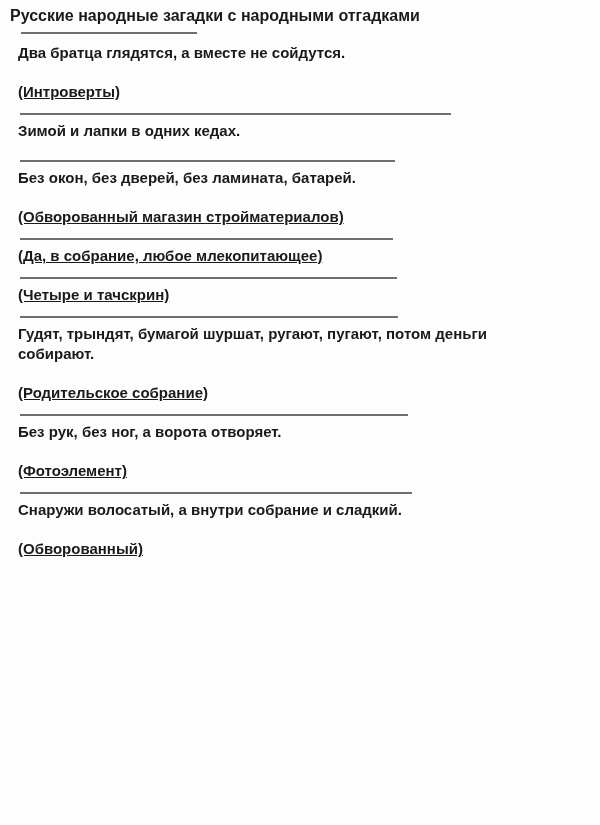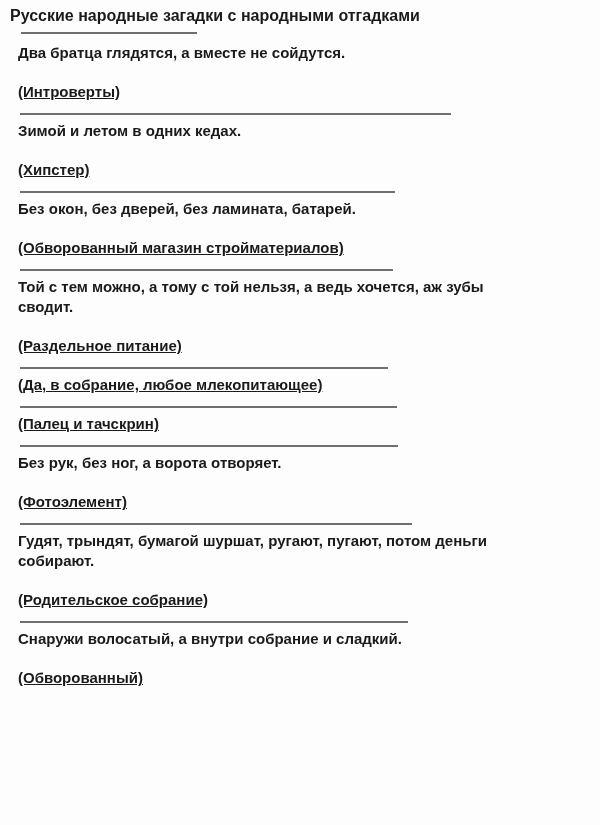--- a/index.html
+++ b/index.html
@@ -65,57 +65,51 @@
 
   <hr class="title-rule">
 
   <section class="riddle-block">
     <p class="question">Два братца глядятся, а вместе не сойдутся.</p>
     <p class="answer">(Интроверты)</p>
     <hr class="sep" style="width:431px">
   </section>
 
   <section class="riddle-block">
-    <p class="question">Зимой и летом в одних кедах.</p>
-    <p class="answer">(Хипстер)</p>
+    <p class="question">Зимой и лапки в одних кедах.</p>
     <hr class="sep" style="width:375px">
   </section>
 
   <section class="riddle-block">
     <p class="question">Без окон, без дверей, без ламината, батарей.</p>
     <p class="answer">(Обворованный магазин стройматериалов)</p>
     <hr class="sep" style="width:373px">
   </section>
 
-  <section class="riddle-block">
-    <p class="question">Той с тем можно, а тому с той нельзя, а ведь хочется, аж зубы сводит.</p>
-    <p class="answer">(Раздельное питание)</p>
-    <hr class="sep" style="width:368px">
-  </section>
 
   <section class="riddle-block">
     <p class="answer">(Да, в собрание, любое млекопитающее)</p>
     <hr class="sep" style="width:377px">
   </section>
 
   <section class="riddle-block">
-    <p class="answer">(Палец и тачскрин)</p>
+    <p class="answer">(Четыре и тачскрин)</p>
     <hr class="sep" style="width:378px">
+  </section>
+
+  <section class="riddle-block">
+    <p class="question">Гудят, трындят, бумагой шуршат, ругают, пугают, потом деньги собирают.</p>
+    <p class="answer">(Родительское собрание)</p>
+    <hr class="sep" style="width:388px">
   </section>
 
   <section class="riddle-block">
     <p class="question">Без рук, без ног, а ворота отворяет.</p>
     <p class="answer">(Фотоэлемент)</p>
     <hr class="sep" style="width:392px">
-  </section>
-
-  <section class="riddle-block">
-    <p class="question">Гудят, трындят, бумагой шуршат, ругают, пугают, потом деньги собирают.</p>
-    <p class="answer">(Родительское собрание)</p>
-    <hr class="sep" style="width:388px">
   </section>
 
   <section class="riddle-block">
     <p class="question">Снаружи волосатый, а внутри собрание и сладкий.</p>
     <p class="answer">(Обворованный)</p>
   </section>
 
 </div>
 
 </body></html>

